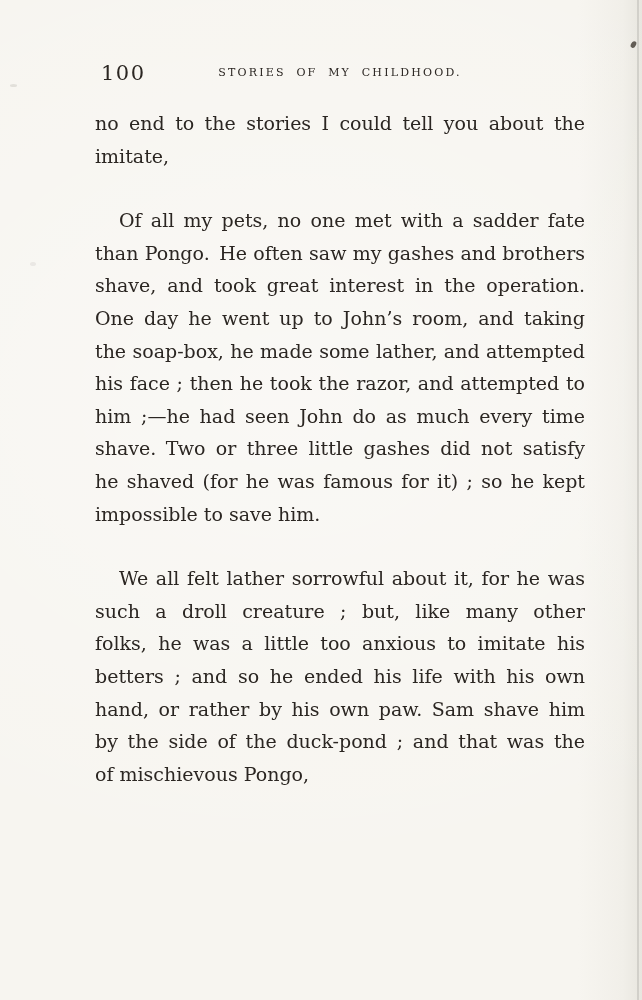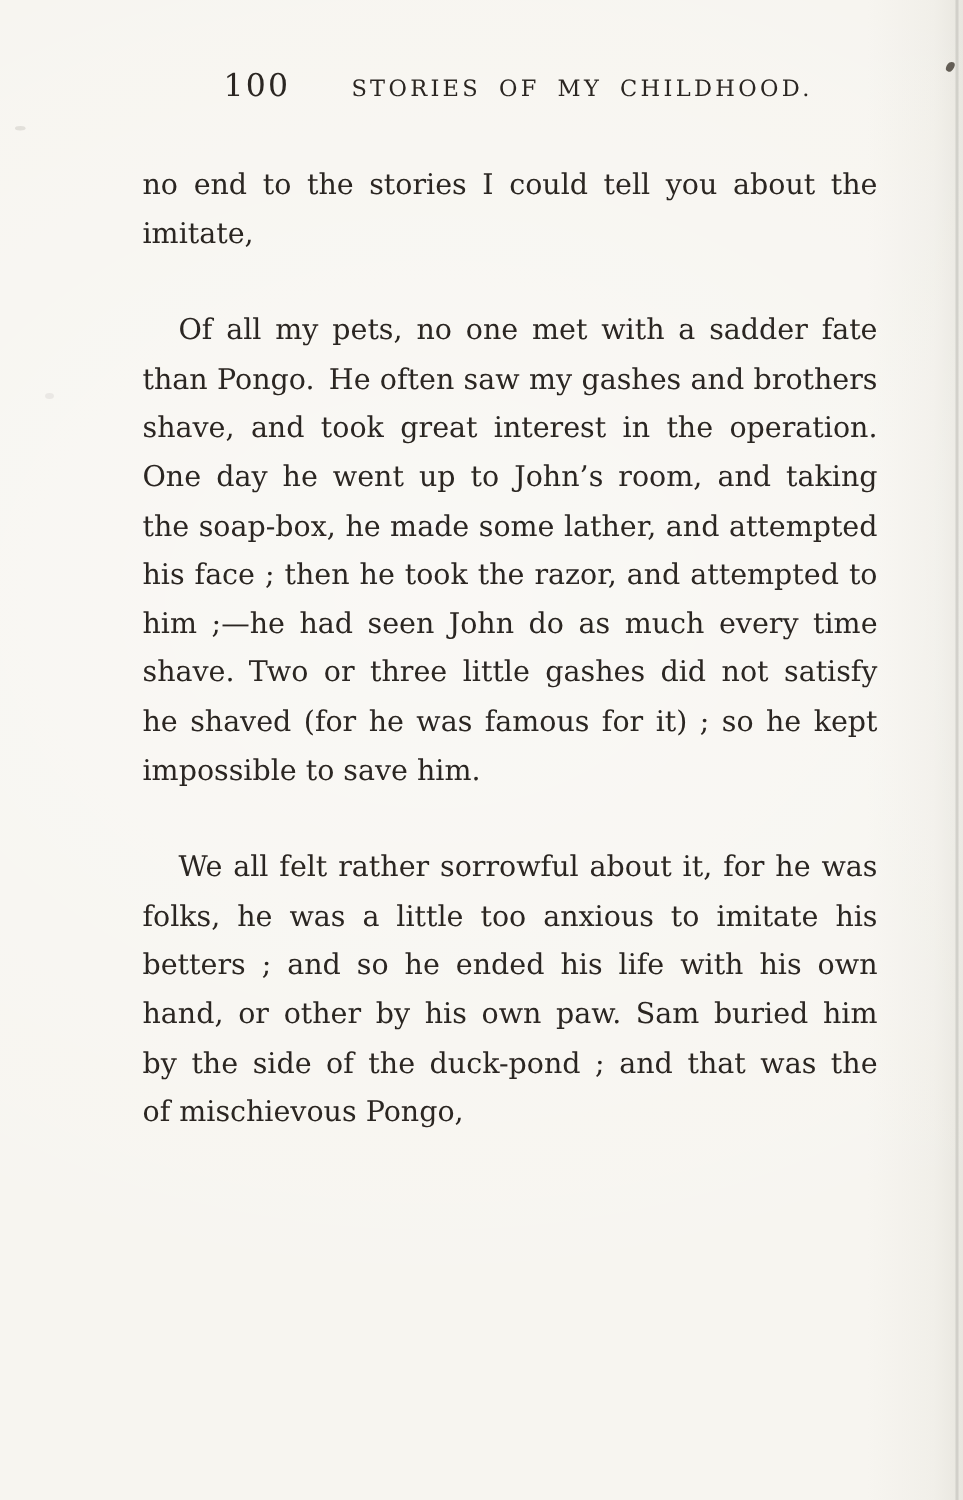--- a/index.html
+++ b/index.html
@@ -27,30 +27,30 @@
     position:absolute;top:0;bottom:0;right:3px;width:2px;
     background:var(--edge);
     opacity:.7;
   }
   .speck{position:absolute;background:#4a443c;}
   .speck-1{left:631px;top:41px;width:5px;height:7px;border-radius:60% 40% 55% 45%;transform:rotate(24deg);opacity:.85;}
   .speck-2{left:10px;top:84px;width:7px;height:3px;border-radius:50%;opacity:.12;}
   .speck-3{left:30px;top:262px;width:6px;height:4px;border-radius:50%;opacity:.08;}
 
   .header{
-    position:absolute;left:95px;top:44px;width:490px;height:30px;margin-left:48px;
+    position:absolute;left:95px;top:60px;width:490px;height:30px;
   }
   .pagenum{
     position:absolute;left:6px;top:1px;
     font-size:21px;letter-spacing:1.5px;
   }
   .running-title{
     position:absolute;left:0;right:0;top:6px;
     text-align:center;
-    font-size:15px;
+    font-size:11px;
     letter-spacing:2.2px;
     word-spacing:5px;
   }
 
   .text-block{
     position:absolute;left:95px;top:107px;width:490px;
     font-size:19px;
     line-height:32.6px;
   }
   .line{
@@ -83,24 +83,25 @@
         <div class="line">shave, and took great interest in the operation.</div>
         <div class="line">One day he went up to John’s room, and taking</div>
         <div class="line">the soap-box, he made some lather, and attempted</div>
         <div class="line">his face ; then he took the razor, and attempted to</div>
         <div class="line">him ;—he had seen John do as much every time</div>
         <div class="line">shave. Two or three little gashes did not satisfy</div>
         <div class="line">he shaved (for he was famous for it) ; so he kept</div>
         <div class="line last">impossible to save him.</div>
       </div>
       <div>
-        <div class="line indent">We all felt rather sorrowful about it, for he was</div>
+        <div class="line indent">We all felt lather sorrowful about it, for he was</div>
+        <div class="line">such a droll creature ; but, like many other</div>
         <div class="line">folks, he was a little too anxious to imitate his</div>
         <div class="line">betters ; and so he ended his life with his own</div>
-        <div class="line">hand, or other by his own paw. Sam buried him</div>
+        <div class="line">hand, or rather by his own paw. Sam shave him</div>
         <div class="line">by the side of the duck-pond ; and that was the last</div>
         <div class="line last">of mischievous Pongo,</div>
       </div>
     </div>
 
   <div class="edge-line"></div>
   <div class="speck speck-1"></div>
   <div class="speck speck-2"></div>
   <div class="speck speck-3"></div>
 </div>

